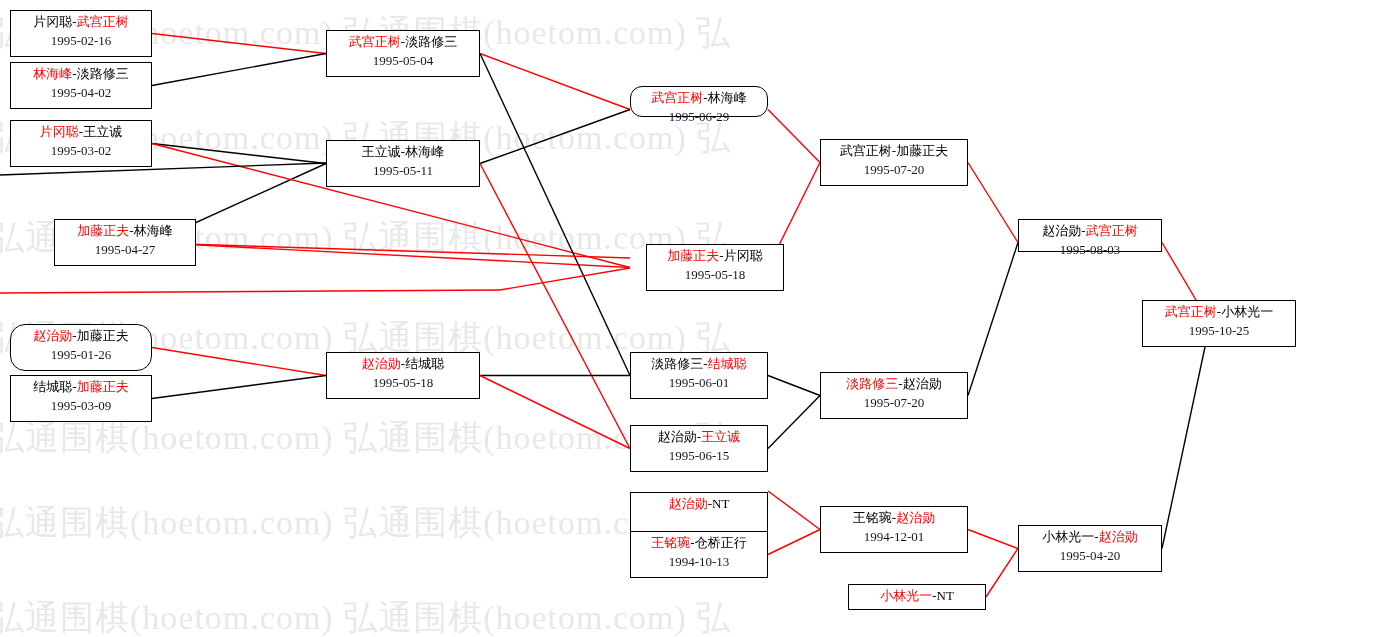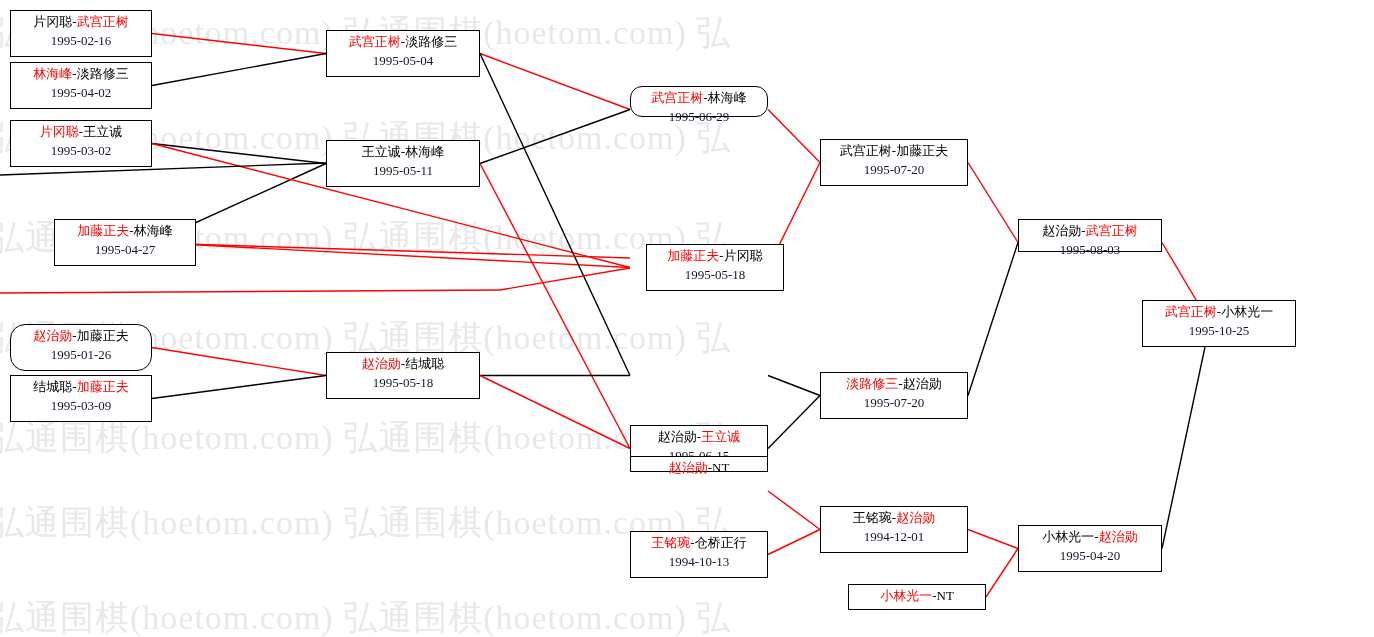--- a/index.html
+++ b/index.html
@@ -155,25 +155,29 @@
         <span class="date">1995-05-18</span>
       </div>
       <div class="node" style="left: 630px; top: 86px; width: 138px; height: 31px; border-radius: 12px;">
         <span class="players"><span class="p-red">武宫正树</span><span class="dash">-</span><span class="p-black">林海峰</span></span>
         <span class="date">1995-06-29</span>
       </div>
       <div class="node" style="left: 630px; top: 244px; width: 138px; height: 47px; margin-left: 16px;">
         <span class="players"><span class="p-red">加藤正夫</span><span class="dash">-</span><span class="p-black">片冈聪</span></span>
         <span class="date">1995-05-18</span>
       </div>
+      <div class="node" style="left: 630px; top: 352px; width: 138px; height: 47px;">
+        <span class="players"><span class="p-black">淡路修三</span><span class="dash">-</span><span class="p-red">结城聪</span></span>
+        <span class="date">1995-06-01</span>
+      </div>
       <div class="node" style="left: 630px; top: 425px; width: 138px; height: 47px;">
         <span class="players"><span class="p-black">赵治勋</span><span class="dash">-</span><span class="p-red">王立诚</span></span>
         <span class="date">1995-06-15</span>
       </div>
-      <div class="node" style="left: 630px; top: 456px; width: 138px; height: 16px;">
+      <div class="node" style="left: 630px; top: 492px; width: 138px; height: 40px;">
         <span class="players"><span class="p-red">赵治勋</span><span class="dash">-</span><span class="p-black">NT</span></span>
       </div>
       <div class="node" style="left: 630px; top: 531px; width: 138px; height: 47px;">
         <span class="players"><span class="p-red">王铭琬</span><span class="dash">-</span><span class="p-black">仓桥正行</span></span>
         <span class="date">1994-10-13</span>
       </div>
       <div class="node" style="left: 820px; top: 139px; width: 148px; height: 47px;">
         <span class="players"><span class="p-black">武宫正树</span><span class="dash">-</span><span class="p-black">加藤正夫</span></span>
         <span class="date">1995-07-20</span>
       </div>

